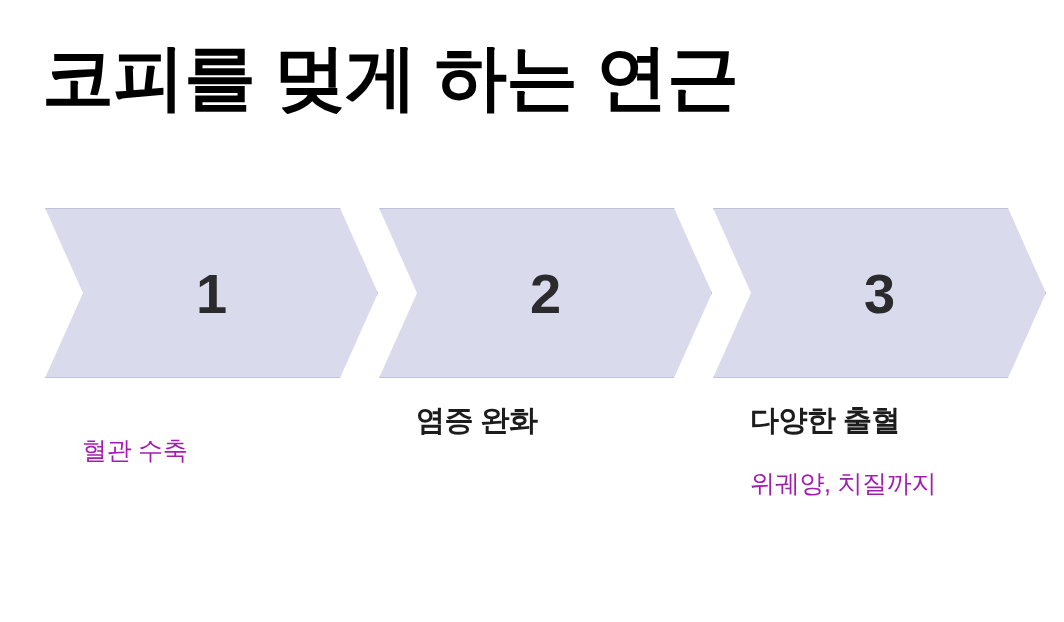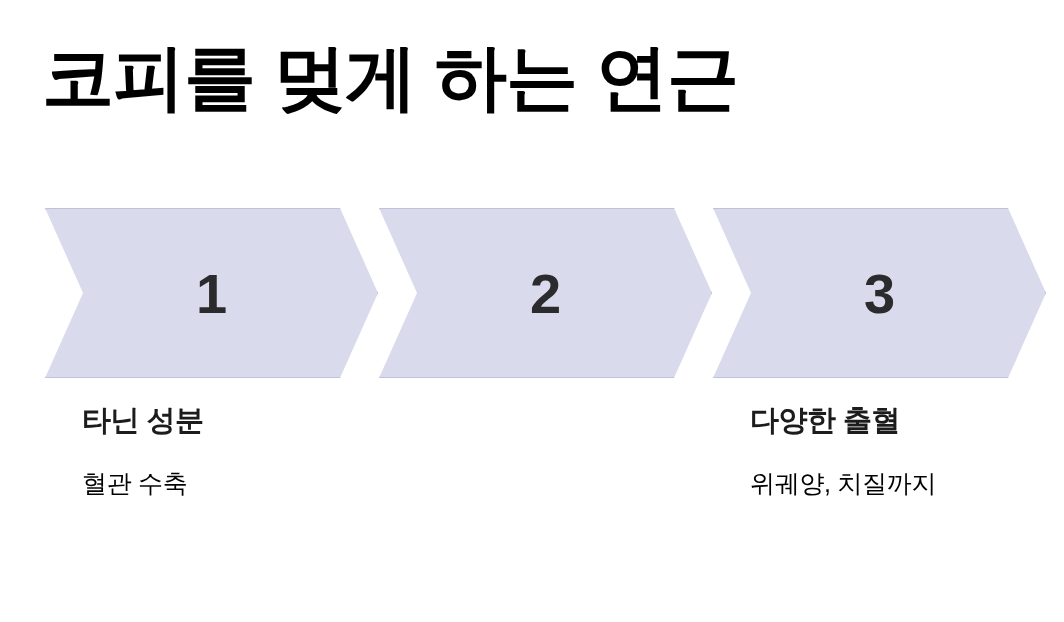--- a/index.html
+++ b/index.html
@@ -92,21 +92,21 @@
     color: #1c1c1c;
     line-height: 1.15;
     letter-spacing: -0.5px;
     white-space: nowrap;
   }
 
   .caption-sub {
     margin-top: 31px;
     font-size: 25px;
     font-weight: 400;
-    color: #000000;
+    color: #a21caf;
     line-height: 1.2;
     letter-spacing: -0.3px;
     white-space: nowrap;
   }
 </style>
 </head>
 <body>
 
 <div class="slide">
 
@@ -122,25 +122,25 @@
       <div class="chevron-number">2</div>
     </div>
 
     <div class="chevron chevron-3">
       <div class="chevron-number">3</div>
     </div>
 
   </div>
 
   <div class="caption caption-1">
-    <div class="caption-heading">타닌 성분</div>
     <div class="caption-sub">혈관 수축</div>
   </div>
 
   <div class="caption caption-2">
+    <div class="caption-heading">염증 완화</div>
   </div>
 
   <div class="caption caption-3">
     <div class="caption-heading">다양한 출혈</div>
     <div class="caption-sub">위궤양, 치질까지</div>
   </div>
 
 </div>
 
 </body></html>

